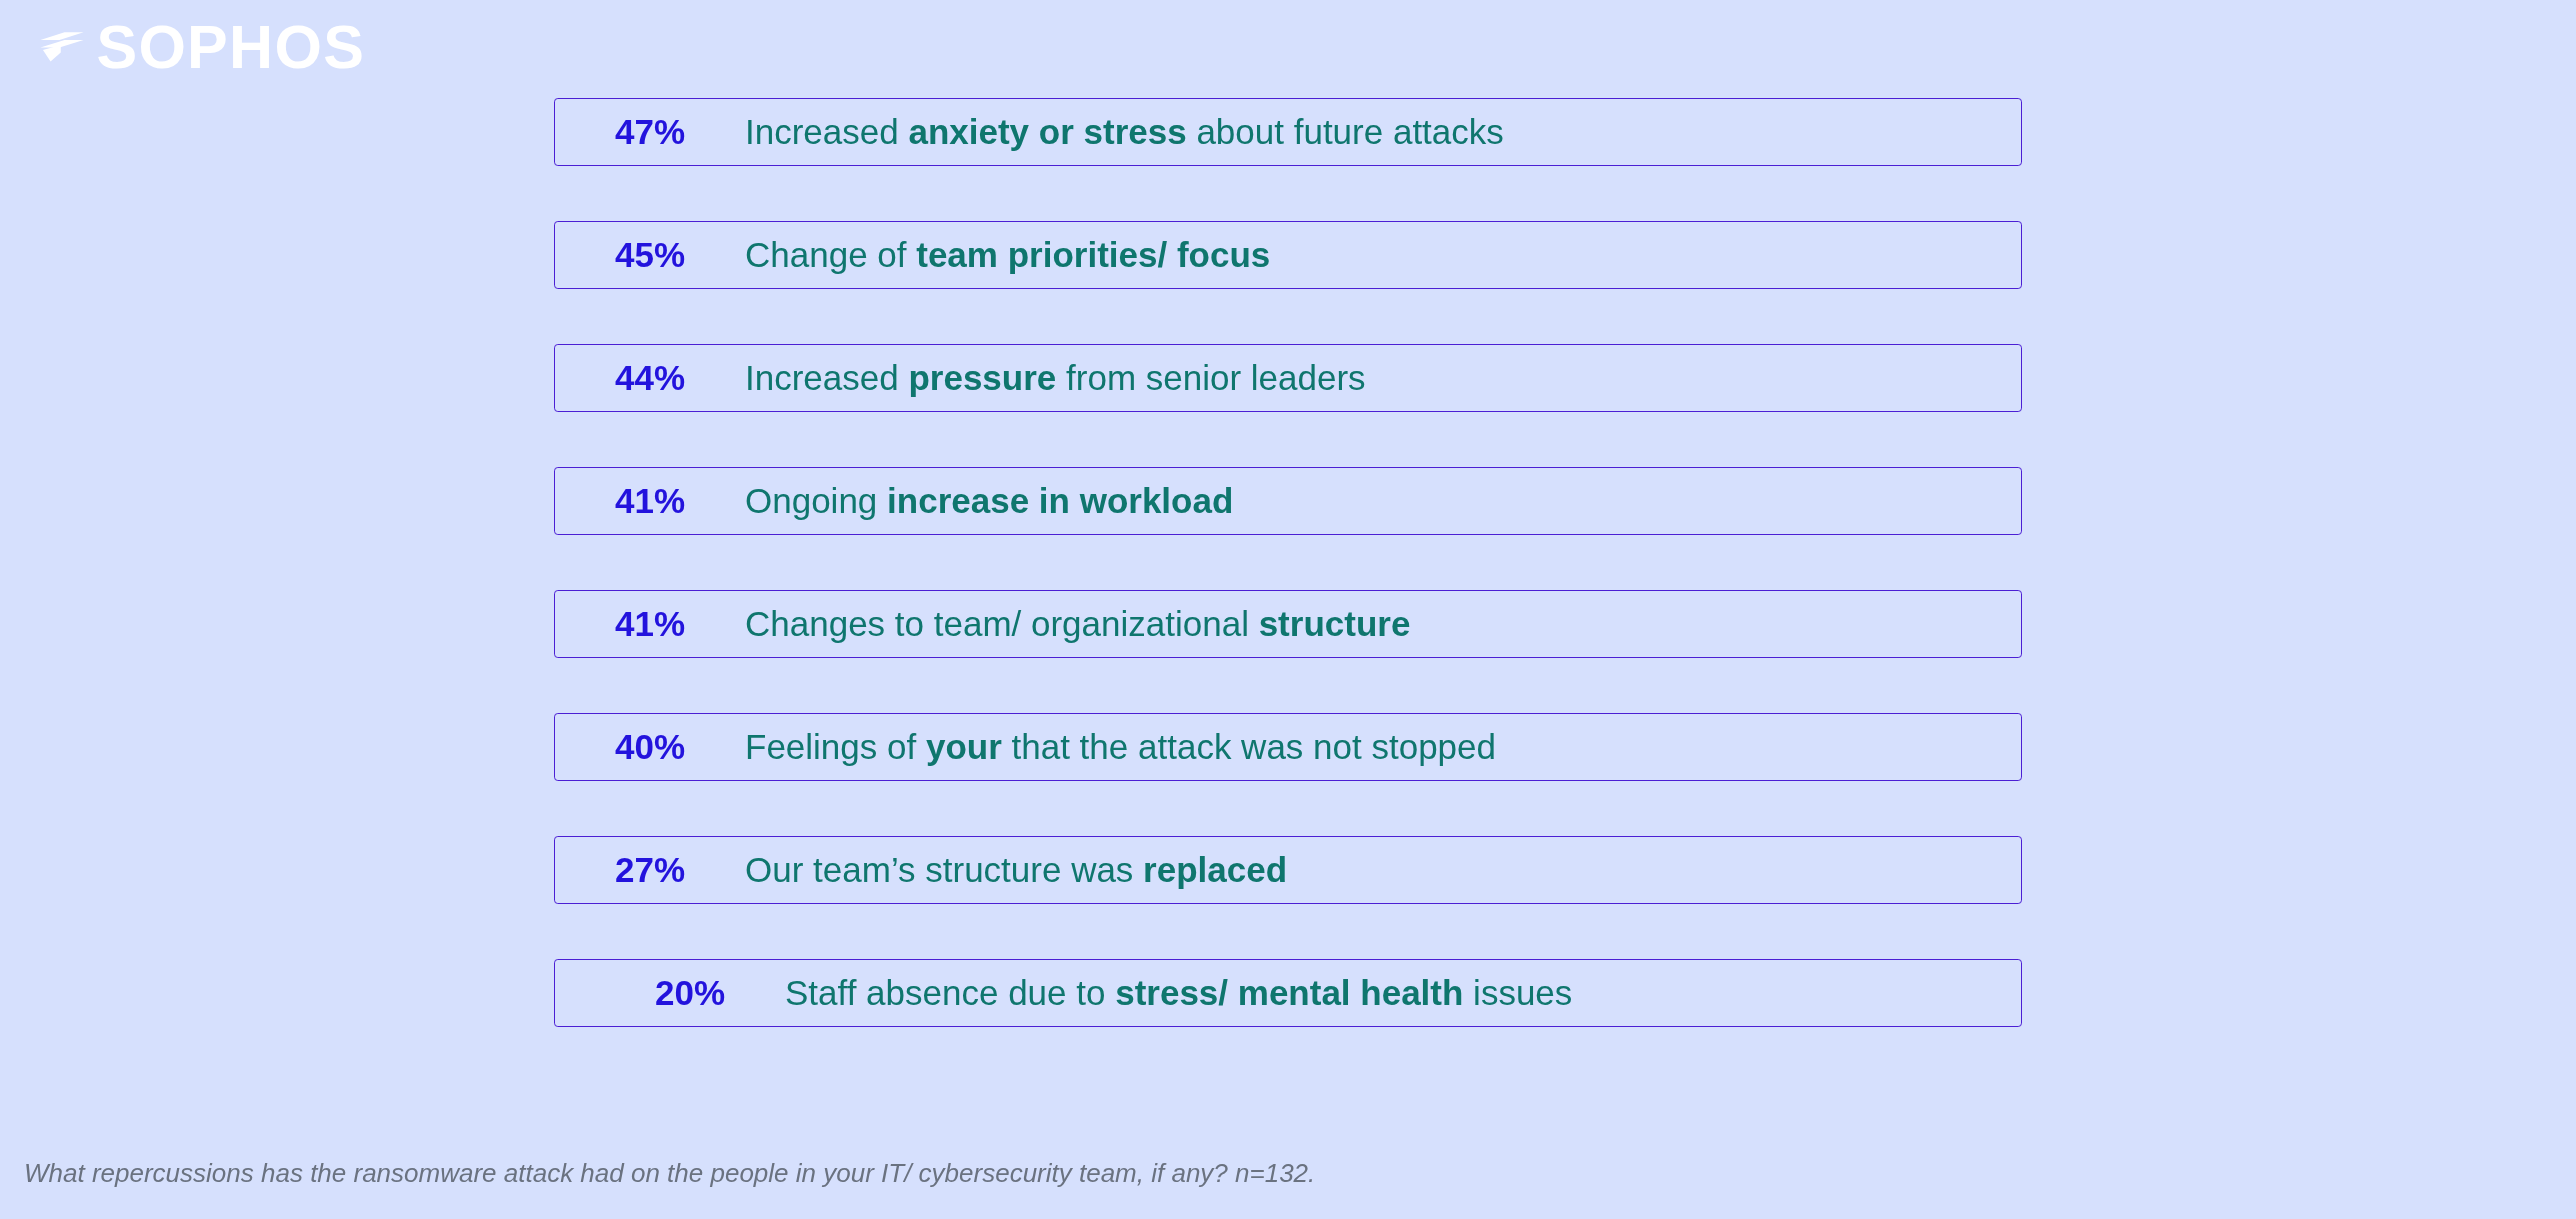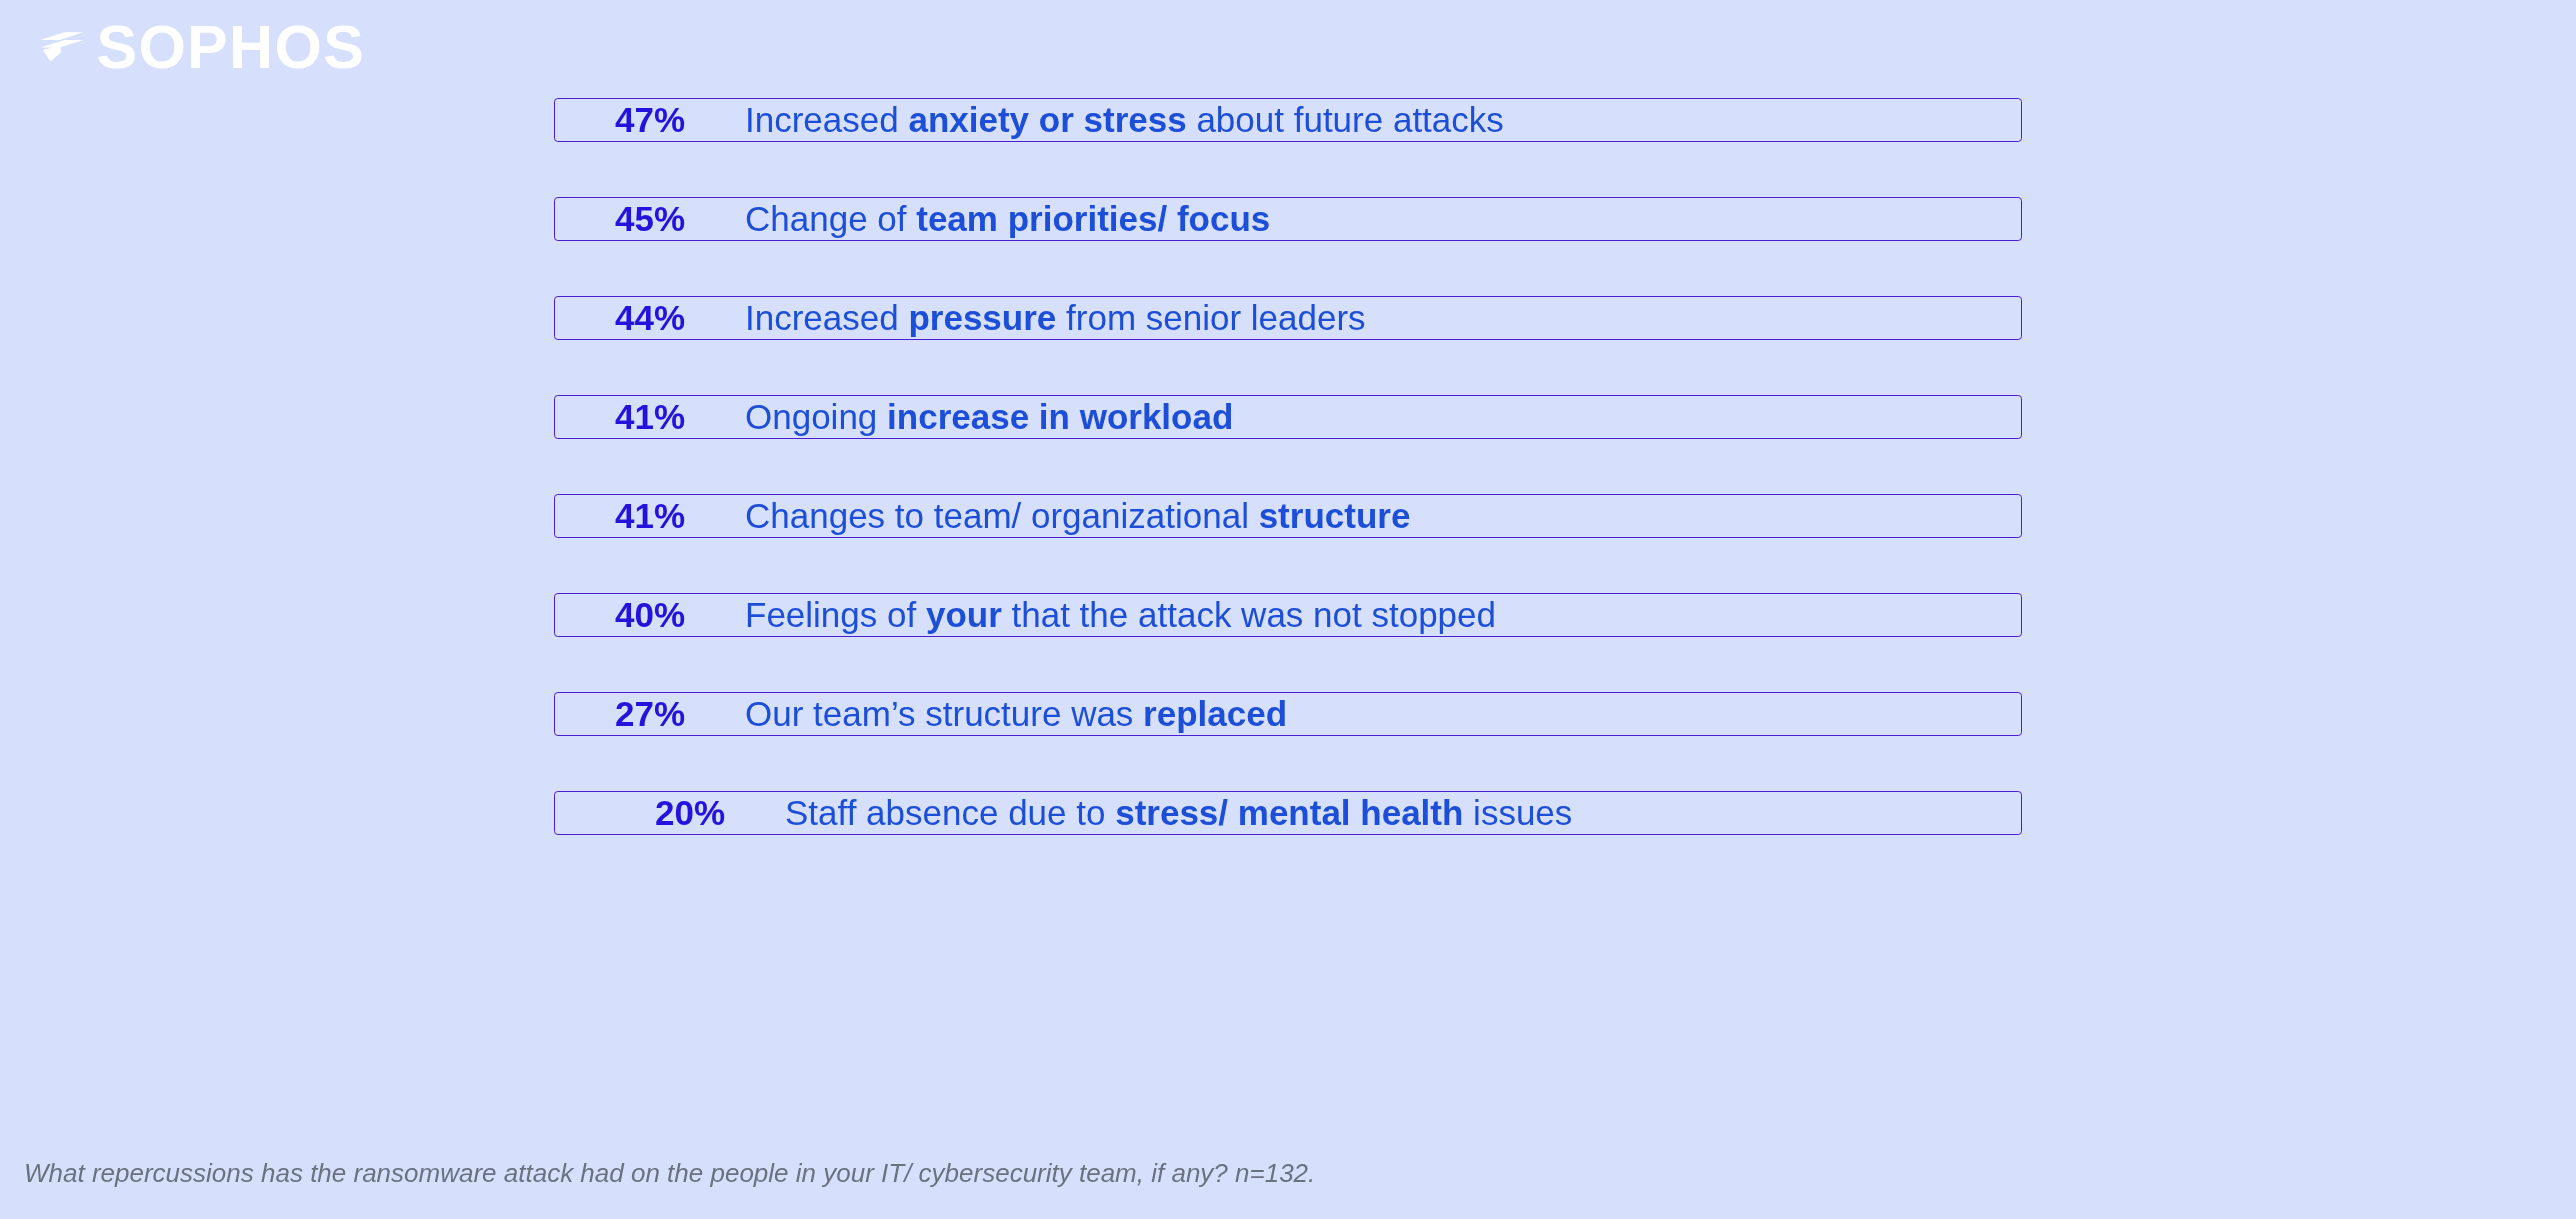--- a/index.html
+++ b/index.html
@@ -40,21 +40,21 @@
   }
 
   
   .rows {
     position: absolute;
     left: 554px;
     top: 98px;
     width: 1468px;
   }
   .row {
-    height: 44px;
+    height: 68px;
     border: 1.9px solid #4b1fd4;
     border-radius: 3.8px;
     background: transparent;
     display: flex;
     align-items: center;
     margin-bottom: 55px;
     box-sizing: border-box;
   }
   .row:last-child {
     margin-bottom: 0;
@@ -65,21 +65,21 @@
     flex: 0 0 190px;
     text-align: center;
     color: #2313dd;
     font-size: 35px;
     font-weight: bold;
     letter-spacing: 0px;
     font-family: "Liberation Sans", sans-serif;
   }
   .label {
     flex: 1 1 auto;
-    color: #1d4ed8;
+    color: #0f766e;
     font-size: 35px;
     font-weight: normal;
     white-space: nowrap;
     font-family: "Liberation Sans", sans-serif;
   }
   .label b {
     font-weight: bold;
   }
 
   

